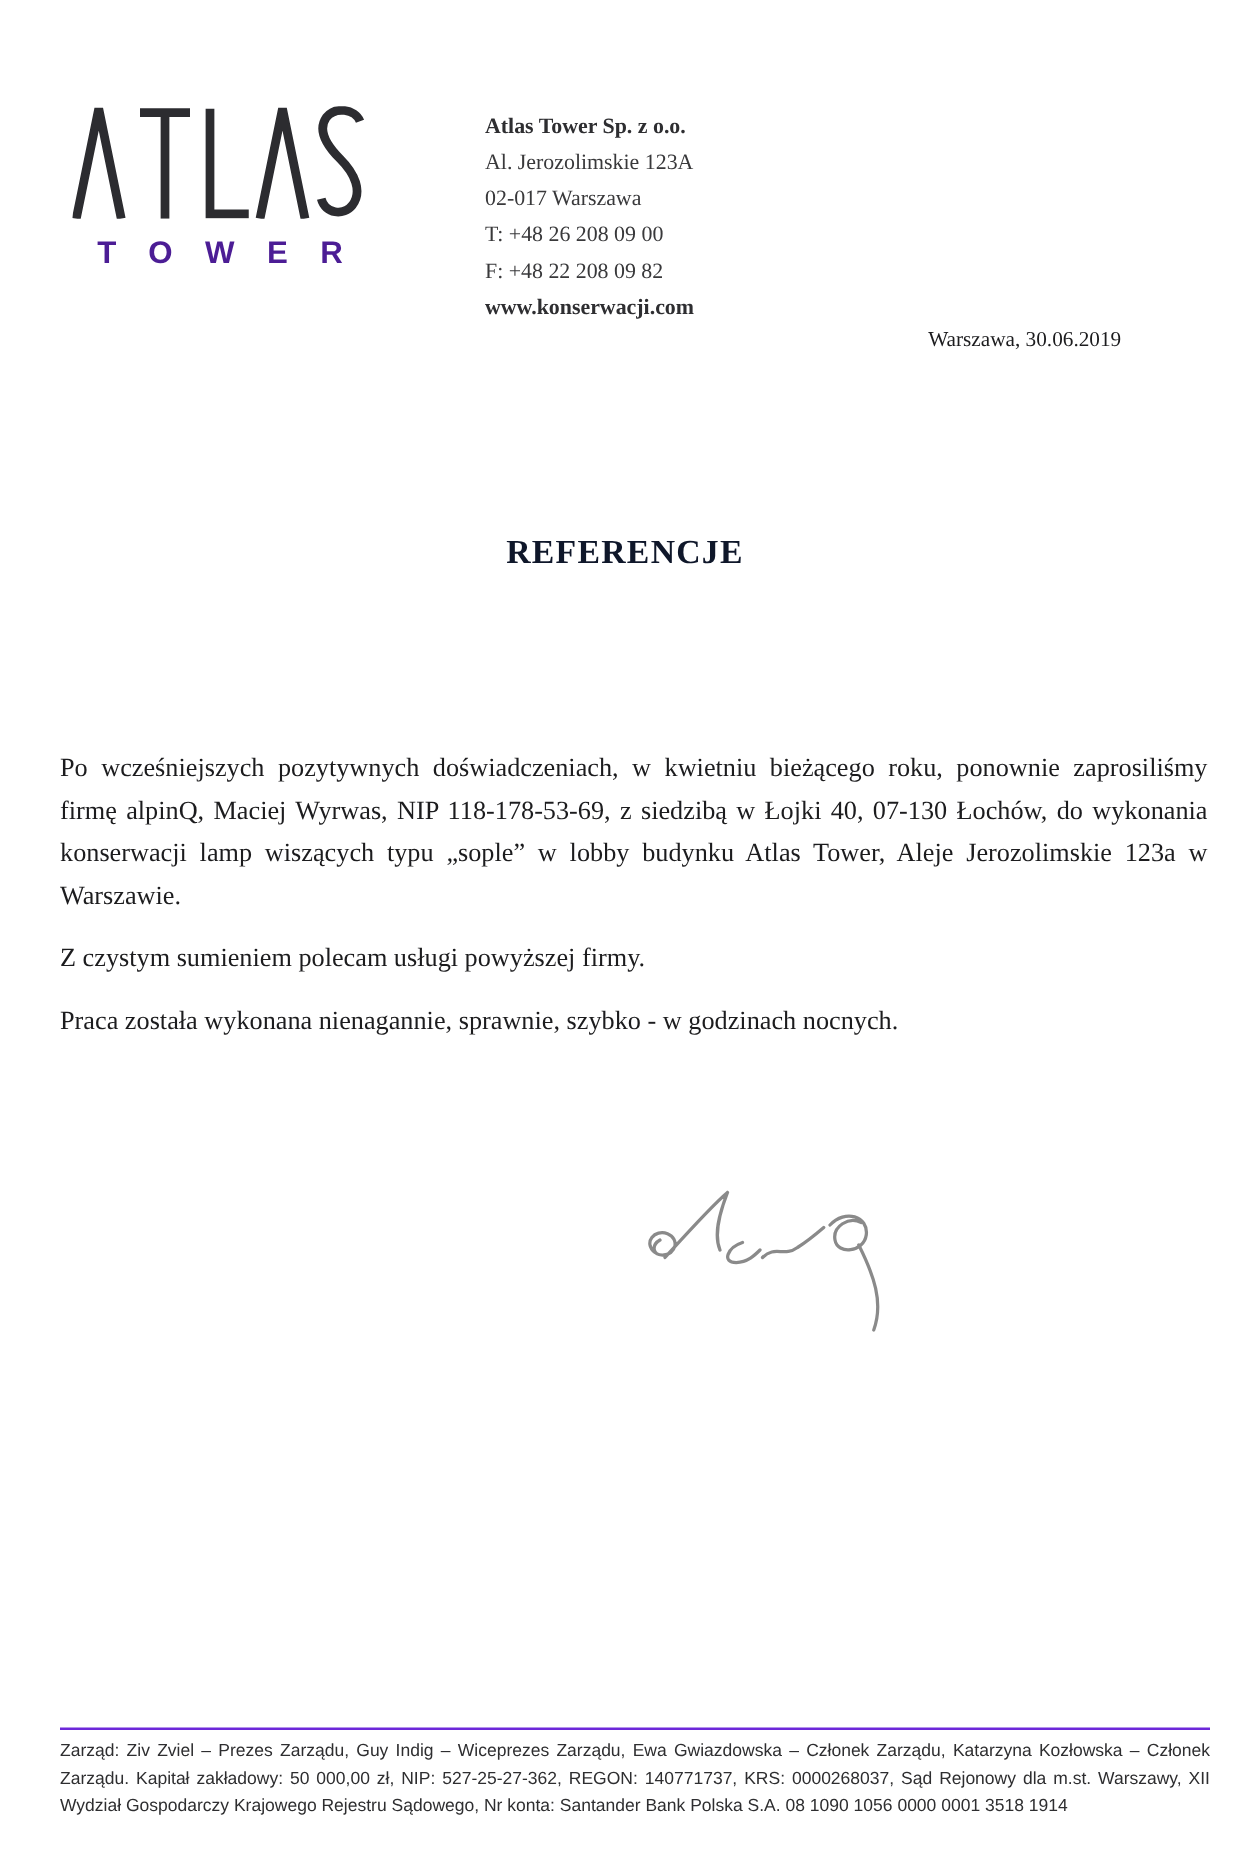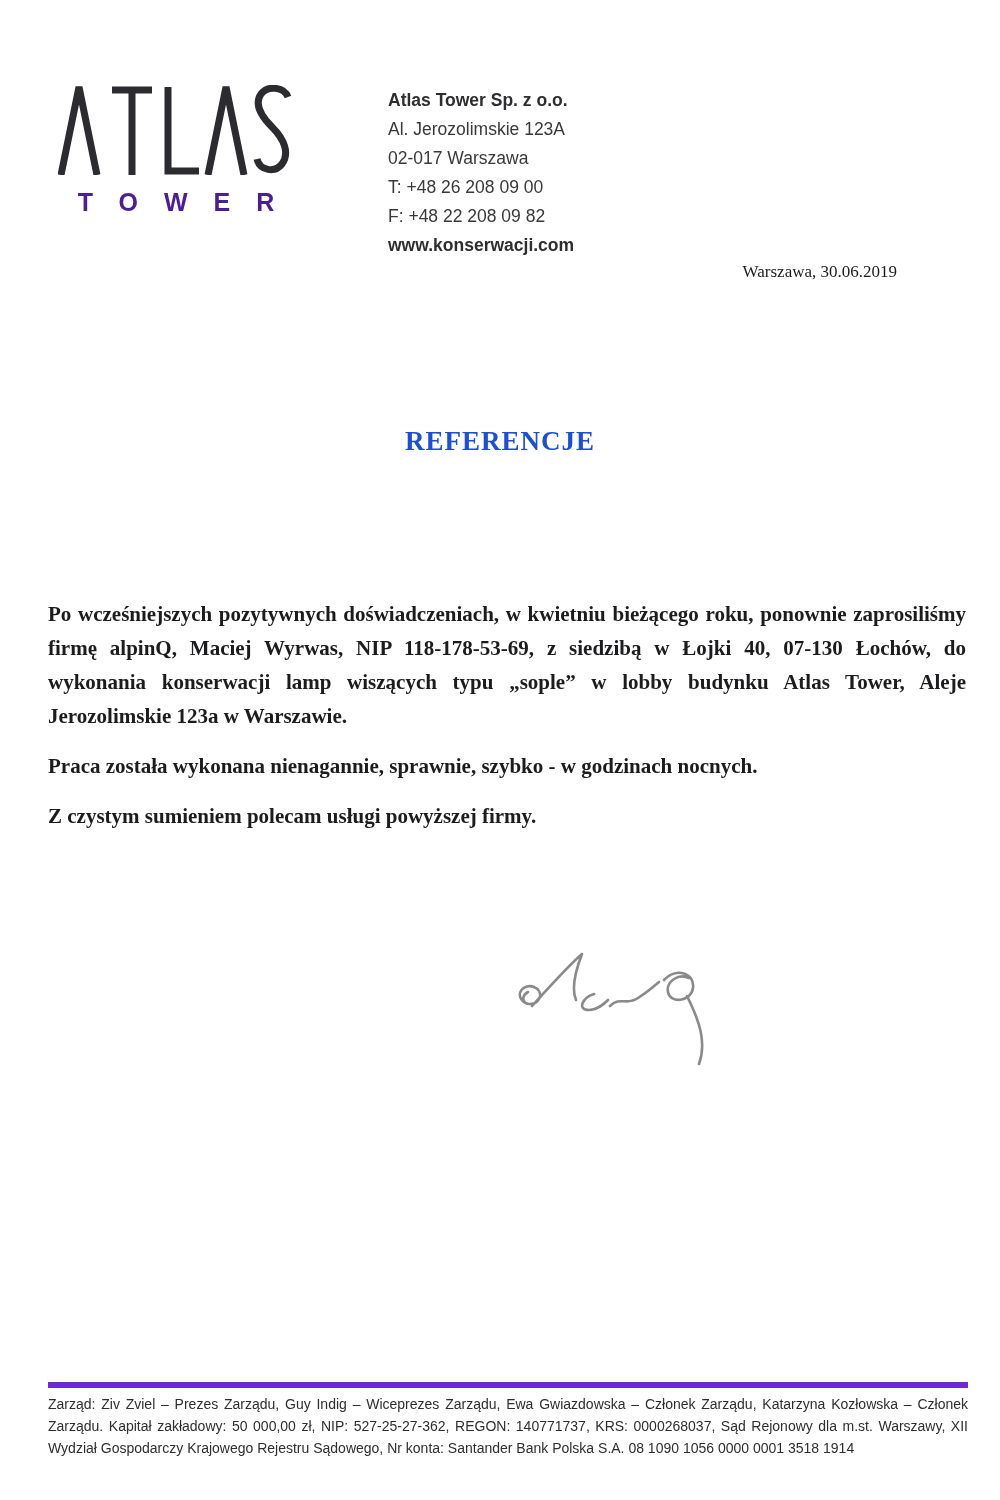--- a/index.html
+++ b/index.html
@@ -45,21 +45,21 @@
     letter-spacing: 26px;
     margin-right: -26px;
     color: #4c1d95;
     white-space: nowrap;
   }
 
   .company-info {
     position: absolute;
     left: 388px;
     top: 86px;
-    font-family: Liberation Sans, sans-serif;
+    font-family: Liberation Serif, serif;
     font-size: 17.5px;
     line-height: 29px;
     color: #39393b;
     white-space: nowrap;
   }
   .ci-bold { font-weight: bold; color: #2e2e31; }
 
   
   .dateline {
     position: absolute;
@@ -73,33 +73,33 @@
   .title {
     position: absolute;
     top: 426px;
     left: 0;
     width: 100%;
     margin: 0;
     text-align: center;
     font-size: 27px;
     font-weight: bold;
     letter-spacing: 1px;
-    color: #1d4ed8;
+    color: #0f172a;
   }
 
   
   .body-text {
     position: absolute;
     left: 48px;
     top: 597px;
     width: 918px;
     font-size: 21px;
     line-height: 34px;
   }
-  .body-text p { margin: 0 0 16px 0; font-weight: bold; }
+  .body-text p { margin: 0 0 16px 0; }
   .body-text p.justify { text-align: justify; }
 
   
   .signature {
     position: absolute;
     left: 560px;
     top: 942px;
     font-size: 22px;
     line-height: 33px;
     color: #1c1c1e;
@@ -119,21 +119,21 @@
     stroke-linecap: round;
     stroke-linejoin: round;
   }
 
   
   .footer {
     position: absolute;
     left: 48px;
     top: 1382px;
     width: 920px;
-    border-top: 6px solid #6d28d9;
+    border-top: 2px solid #6d28d9;
     padding-top: 5px;
     font-family: "Liberation Sans", sans-serif;
     font-size: 14px;
     line-height: 22px;
     color: #2e2e30;
   }
   .footer p {
     margin: 0;
     text-align: justify;
   }
@@ -164,22 +164,22 @@
       <div class="ci-line ci-bold">www.konserwacji.com</div>
     </div>
   </header>
 
   <div class="dateline">Warszawa, 30.06.2019</div>
 
   <h1 class="title">REFERENCJE</h1>
 
   <section class="body-text">
     <p class="justify">Po wcześniejszych pozytywnych doświadczeniach, w kwietniu bieżącego roku, ponownie zaprosiliśmy firmę alpinQ, Maciej Wyrwas, NIP 118-178-53-69, z siedzibą w Łojki 40, 07-130 Łochów, do wykonania konserwacji lamp wiszących typu „sople” w lobby budynku Atlas Tower, Aleje Jerozolimskie 123a w Warszawie.</p>
+    <p>Z czystym sumieniem polecam usługi powyższej firmy.</p>
     <p>Praca została wykonana nienagannie, sprawnie, szybko - w godzinach nocnych.</p>
-    <p>Z czystym sumieniem polecam usługi powyższej firmy.</p>
   </section>
 
 
   <svg class="signature-scribble" viewBox="0 0 230 118" role="img">
     <path d="M6 52 C -4 44 6 33 16 37 C 26 41 23 54 12 54 C 4 54 3 46 10 42
              M14 56 C 34 34 52 14 64 4
              M64 4 C 57 22 53 38 58 50
              M76 44 C 64 48 59 60 71 60 C 80 60 86 54 90 50
              M92 56 C 102 46 109 56 120 48 C 128 43 134 38 141 32
              M146 30 C 158 17 177 23 175 38 C 173 52 152 54 150 42 C 148 31 161 23 171 28

